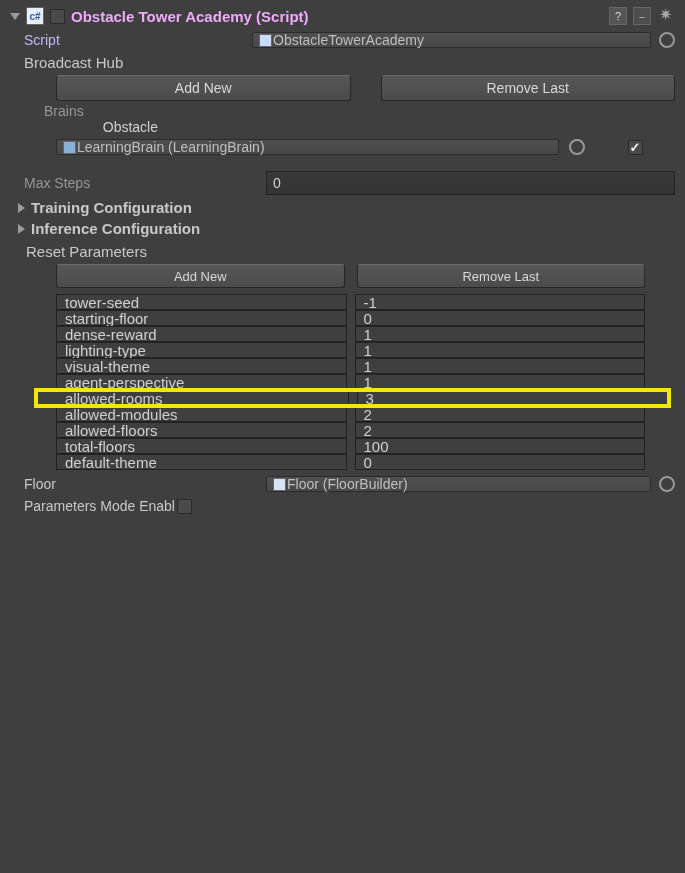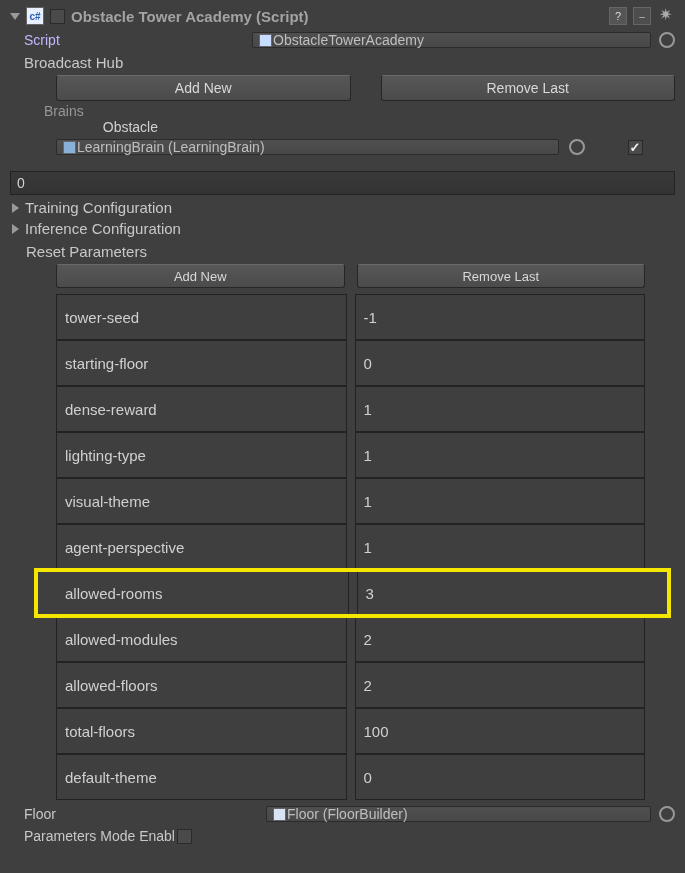--- a/index.html
+++ b/index.html
@@ -48,21 +48,21 @@
     background: #4a4a4a;
     display: inline-flex;
     align-items: center;
     justify-content: center;
     cursor: pointer;
   }
   .checkbox.checked::after{
     content:"✓"; color:#eee; font-size:13px; font-weight:bold; line-height:1;
   }
   .comp-title {
-    color: #a3a3a3;
+    color: #f0abfc;
     font-weight: bold;
     font-size: 15px;
     flex: 1;
   }
   .icon-box {
     width: 18px; height: 18px;
     border: 1px solid #666;
     background: #555;
     display:flex;align-items:center;justify-content:center;
     font-size:11px;color:#ddd;
@@ -127,21 +127,21 @@
     padding:0 6px;
     width:100%;
     font-size:14px;
     font-family:inherit;
   }
 
   .param-grid { margin:2px 0 6px 46px; width: calc(100% - 76px); }
   .param-btn-row { display:flex; gap:12px; margin-bottom:6px;}
   .param-btn-row .btn { height:24px; font-size:13px; }
   .param-row {
-    display:flex; height:46px;
+    display:flex; height:16px;
   }
   .param-key, .param-val {
     flex:1;
     border:1px solid #222;
     background: #3f3f3f;
     color:#d0d0d0;
     padding:4px 8px;
     font-size:15px;
     display:flex;align-items:center;
     margin-right:8px;
@@ -152,24 +152,25 @@
     outline-offset:-2px;
     z-index:2;
     margin-left:-20px;
     width: calc(100% + 44px);
   }
   .param-row.highlight .param-key { padding-left:28px;}
   .param-row.highlight .param-val { padding-right:28px;}
 
   .collapsed-row {
     display:flex; align-items:center; gap:6px;
-    margin:4px 0 2px 2px;
+    margin:4px 0 2px 8px;
     color:#c8c8c8;
     font-size:15px;
     cursor:pointer;
+    font-weight:bold;
   }
   .indent2 { margin-left:46px; }
 
   .circle-btn {
     width:16px;height:16px;border:2px solid #999;border-radius:50%;
     cursor:pointer;
   }
 </style>
 </head>
 <body>
@@ -209,20 +210,21 @@
       <div class="obj-mini-icon" style="background:#88b0d8"></div>
       <span>LearningBrain (LearningBrain)</span>
     </div>
     <div class="circle-btn"></div>
     <div style="width:80px; display:flex; justify-content:center;">
       <div class="checkbox checked"></div>
     </div>
   </div>
 
   <div class="row" style="margin-top:16px;">
+    <div class="label" style="width:242px; margin-left:14px;">Max Steps</div>
     <input class="input-text" style="flex: 1 1 0%;" value="0">
   </div>
 
   <div class="collapsed-row">
     <div class="foldout collapsed"></div>
     <span>Training Configuration</span>
   </div>
   <div class="collapsed-row">
     <div class="foldout collapsed"></div>
     <span>Inference Configuration</span>

